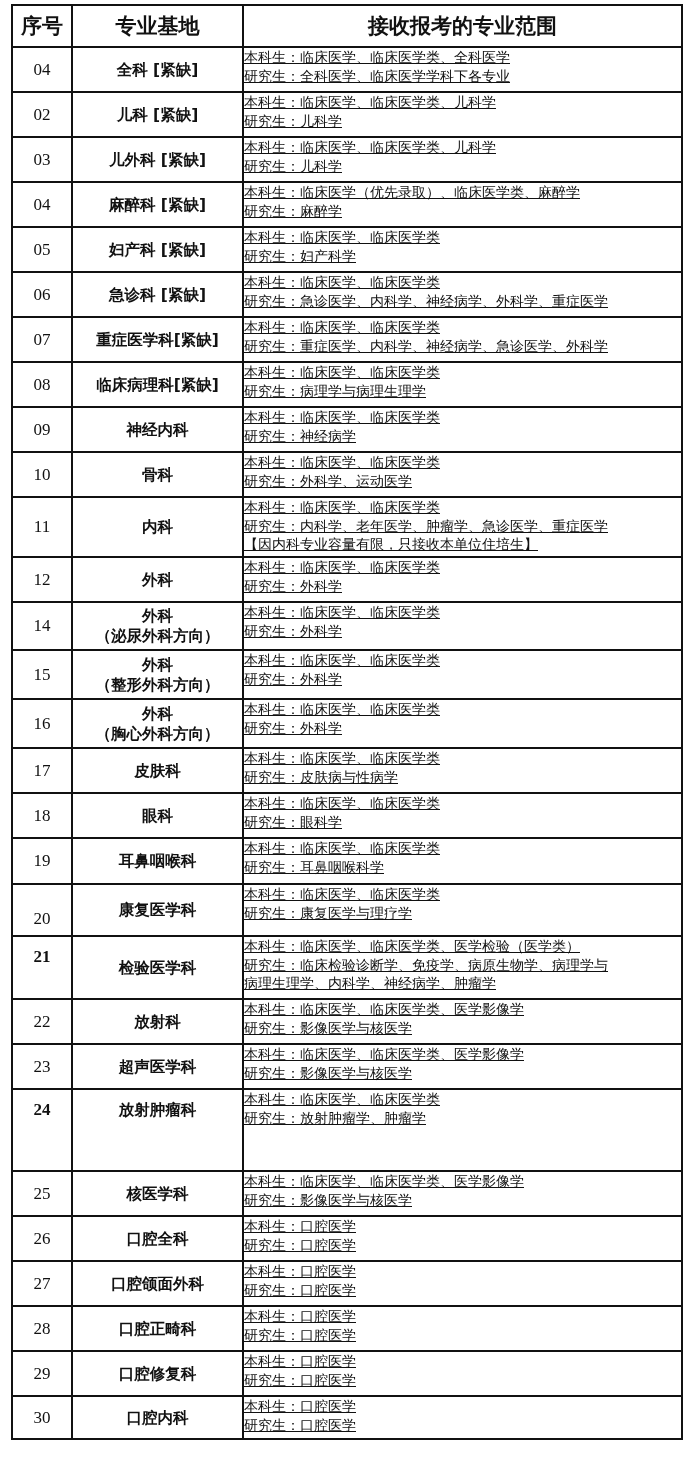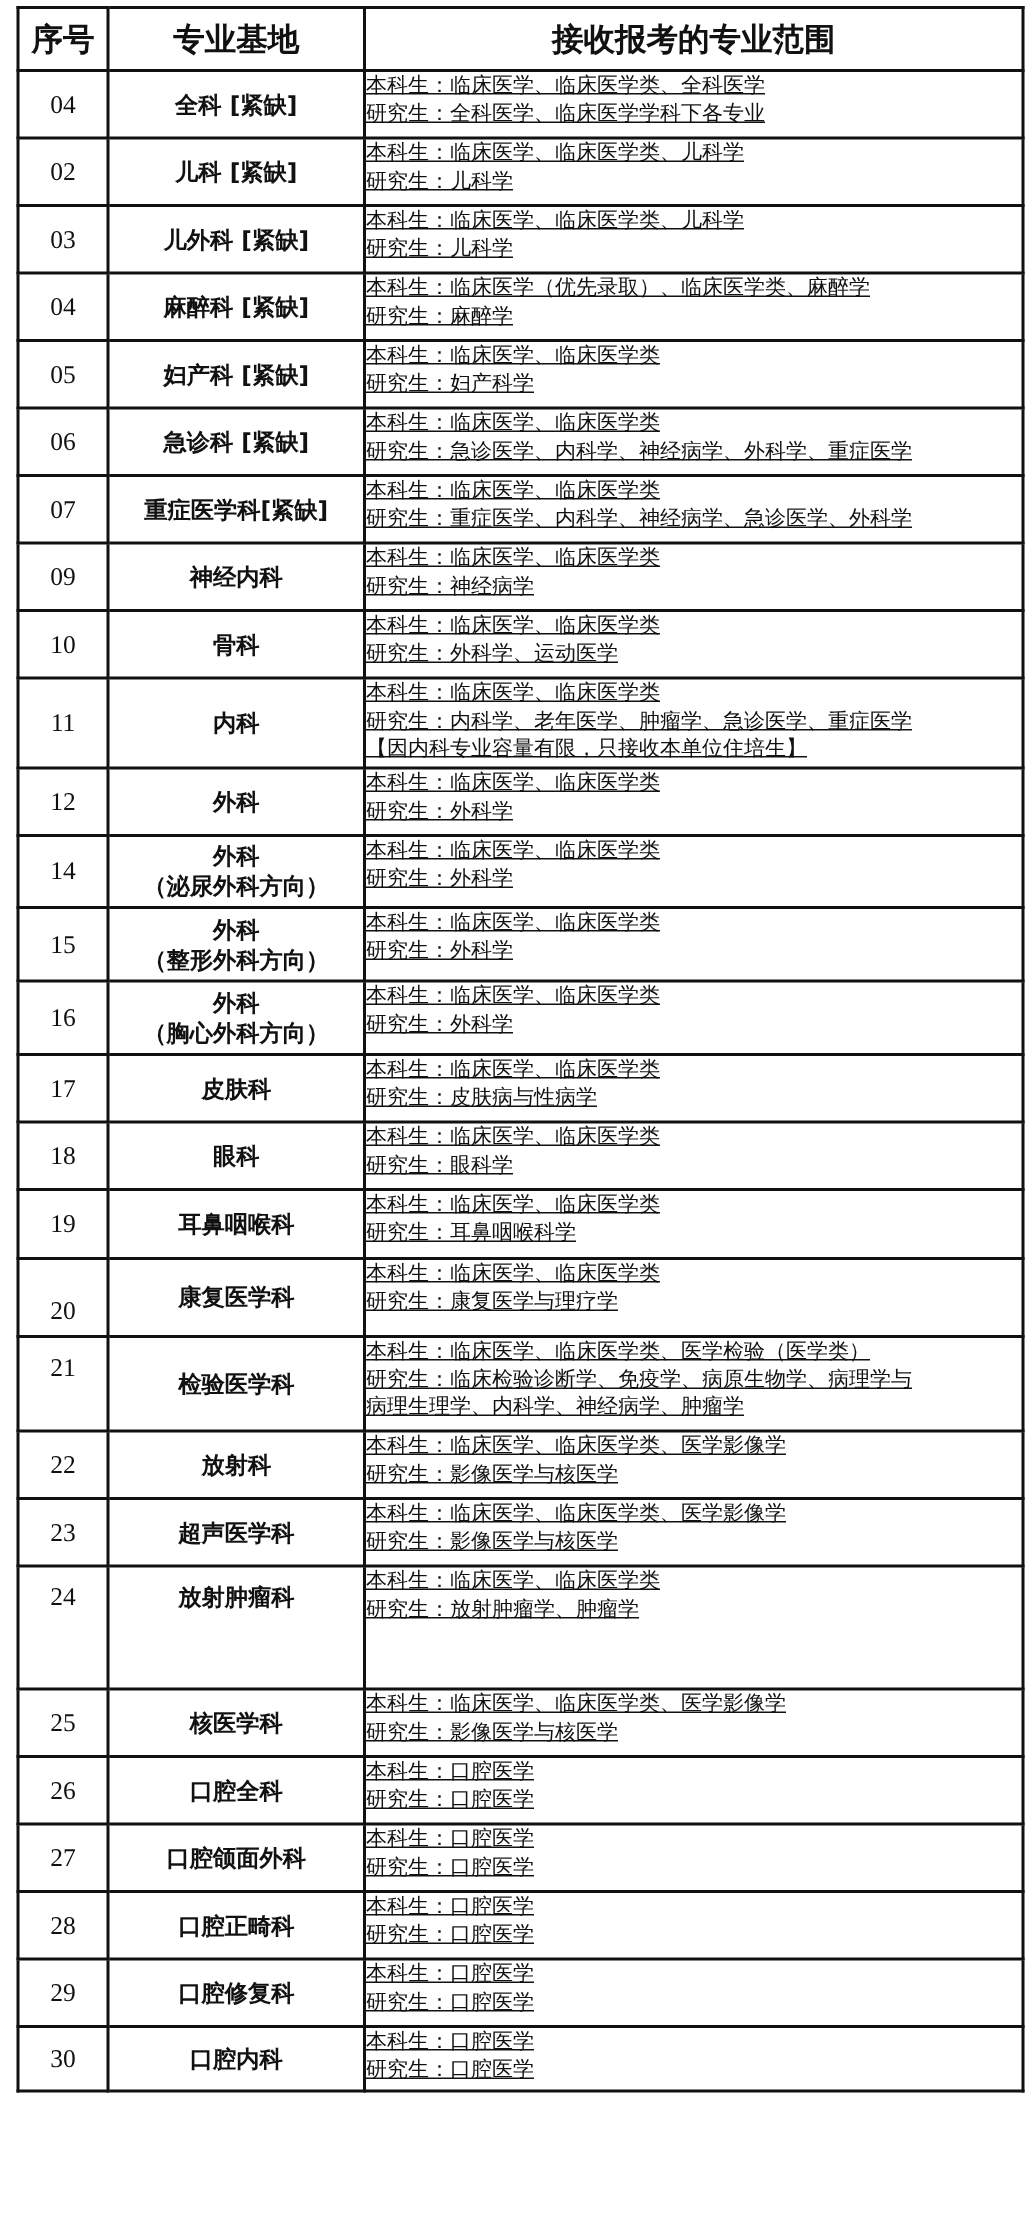--- a/index.html
+++ b/index.html
@@ -3,21 +3,21 @@
 <meta charset="utf-8">
 <style>
   html, body { margin:0; padding:0; background:#ffffff; }
   body { width:689px; height:1477px; position:relative; overflow:hidden; font-family:"DejaVu Sans", sans-serif; color:#111; }
   table.grid { position:absolute; left:11px; top:4px; width:670px; border-collapse:collapse; table-layout:fixed; }
   table.grid td, table.grid th { border:2px solid #111; padding:0; }
   col.c1 { width:60px; } col.c2 { width:171px; } col.c3 { width:439px; }
   th { font-weight:bold; font-size:21px; height:40px; text-align:center; }
   td.num { text-align:center; font-family:"Liberation Serif", serif; font-size:17px; }
   td.num.low { vertical-align:bottom; padding-bottom:6px; }
-  td.num.high { vertical-align:top; padding-top:10px; }
+  td.num.high { vertical-align:top; padding-top:10px;font-weight:bold; }
   td.base { text-align:center; font-weight:bold; font-size:15.5px; line-height:20px; }
   td.scope { vertical-align:top; font-size:14px; line-height:18.5px; padding:2px 0 2px 8px; white-space:nowrap; overflow:hidden;text-decoration:underline; }
   td.scope div { margin:0; }
 </style>
 </head>
 <body>
 
 <table class="grid">
   <colgroup>
       <col class="c1">
@@ -96,20 +96,30 @@
         <td class="num">07</td>
         <td class="base">
           <div>重症医学科[紧缺]</div>
         </td>
         <td class="scope">
           <div>本科生：临床医学、临床医学类</div>
           <div>研究生：重症医学、内科学、神经病学、急诊医学、外科学</div>
         </td>
       </tr>
       <tr style="height: 45px;">
+        <td class="num">08</td>
+        <td class="base">
+          <div>临床病理科[紧缺]</div>
+        </td>
+        <td class="scope">
+          <div>本科生：临床医学、临床医学类</div>
+          <div>研究生：病理学与病理生理学</div>
+        </td>
+      </tr>
+      <tr style="height: 45px;">
         <td class="num">09</td>
         <td class="base">
           <div>神经内科</div>
         </td>
         <td class="scope">
           <div>本科生：临床医学、临床医学类</div>
           <div>研究生：神经病学</div>
         </td>
       </tr>
       <tr style="height: 45px;">

